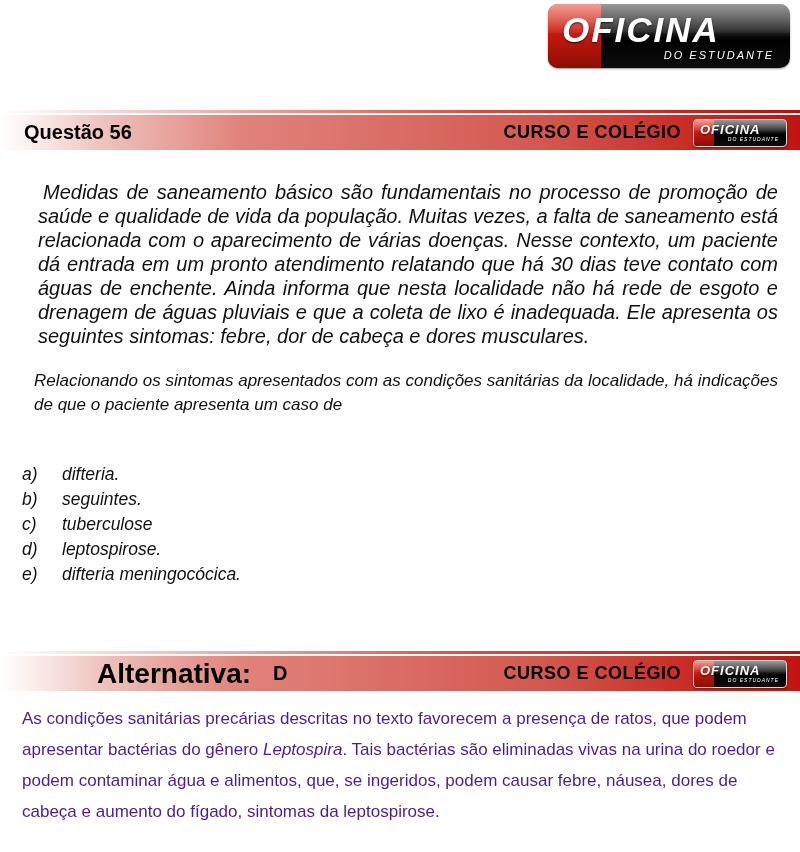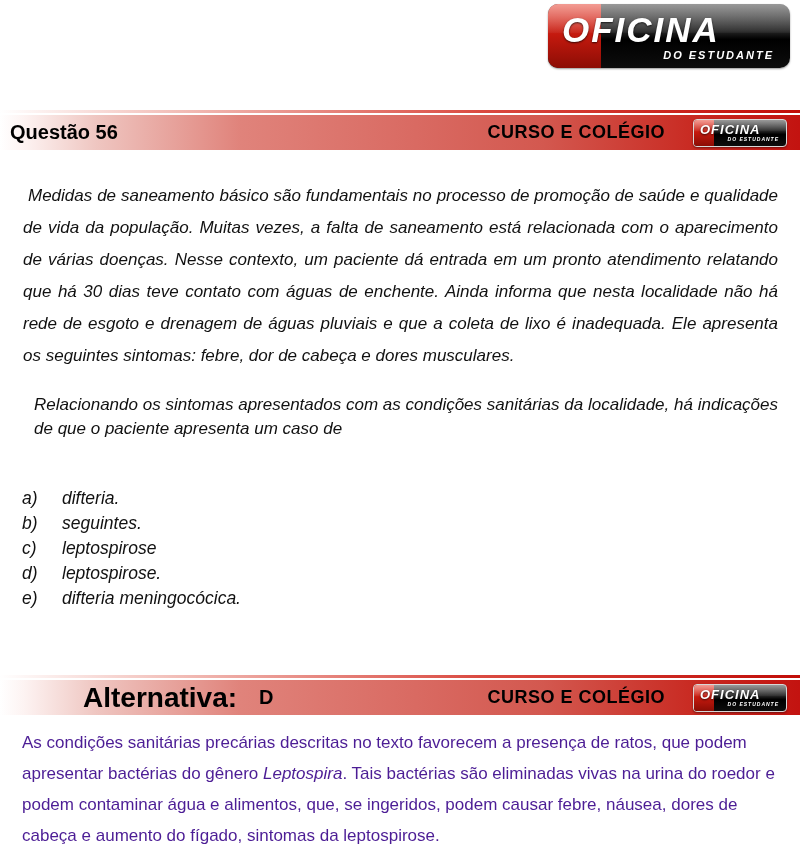--- a/index.html
+++ b/index.html
@@ -25,52 +25,53 @@
   }
   .logo-inner{
     position:relative;z-index:2;height:100%;
     display:flex;flex-direction:column;justify-content:center;
   }
   .logo-name{
     color:#fff;font-weight:bold;font-style:italic;letter-spacing:2px;line-height:1;
     text-shadow:0 1px 2px rgba(0,0,0,.7);
   }
   .logo-tagline{
-    color:#fff;font-style:italic;font-weight:bold;letter-spacing:2px;line-height:1;
+    color:#fff;font-style:italic;font-weight:normal;letter-spacing:2px;line-height:1;
     align-self:flex-end;
   }
   .logo-large{width:242px;height:64px;border-radius:10px;position:absolute;top:4px;right:10px;}
   .logo-large .logo-name{font-size:35px;margin-left:14px;}
   .logo-large .logo-tagline{font-size:11px;margin:3px 16px 0 0;}
   .logo-small{width:92px;height:26px;border-radius:4px;border:1px solid #d8d8d8;flex:0 0 auto;}
   .logo-small .logo-name{font-size:13px;letter-spacing:1px;margin-left:6px;}
   .logo-small .logo-tagline{font-size:5px;letter-spacing:1px;margin:1px 7px 0 0;}
 
   
   .red-rule{
     height:3px;margin-bottom:2px;
     background:linear-gradient(90deg,#ffffff 0%,#f2beb8 22%,#da4a41 60%,#c10d08 100%);
   }
   .banner{
     height:35px;display:flex;align-items:center;
     background:linear-gradient(90deg,#ffffff 0%,#fdf3f2 3%,#efc6c1 12%,#e0837b 30%,#d96a62 52%,#d3584f 68%,#c8271f 88%,#c31310 100%);
+    padding-left:14px;
   }
   .banner-title{font-size:20px;font-weight:bold;color:#000;margin-left:10px;}
   .banner-right{
-    margin-left:auto;margin-right:13px;display:flex;align-items:center;gap:28px;
+    margin-left:auto;margin-right:13px;display:flex;align-items:center;gap:12px;
   }
   .banner-right-text{font-size:18px;font-weight:bold;color:#000;letter-spacing:.5px;}
   .answer-label{font-size:28px;font-weight:bold;color:#000;margin-left:83px;}
   .answer-value{font-size:20px;font-weight:bold;color:#000;margin-left:22px;}
 
   
   .header-area{height:110px;position:relative;}
   .question-body{margin:0 22px;}
   .qtext{
-    margin:30px 0 0 1px;font-style:italic;font-size:17px;line-height:32px;
+    margin:30px 0 0 16px;font-style:italic;font-size:20px;line-height:24px;
     text-align:justify;text-indent:5px;
   }
   .qsource{margin:0;font-style:italic;font-size:17px;line-height:24px;}
   .qprompt{
     margin:21px 0 0 12px;font-style:italic;font-size:17px;line-height:24px;text-align:justify;
   }
   .options{margin:45px 0 0 0;padding:0;list-style:none;}
   .option-row{display:flex;font-style:italic;font-size:17.5px;line-height:25px;}
   .option-letter{width:40px;flex:0 0 auto;}
   .option-text{flex:1;}
@@ -118,21 +119,21 @@
       <li class="option-row">
         <span class="option-letter">a)</span>
         <span class="option-text">difteria.</span>
       </li>
       <li class="option-row">
         <span class="option-letter">b)</span>
         <span class="option-text">seguintes.</span>
       </li>
       <li class="option-row">
         <span class="option-letter">c)</span>
-        <span class="option-text">leptospirose</span>
+        <span class="option-text">tuberculose</span>
       </li>
       <li class="option-row">
         <span class="option-letter">d)</span>
         <span class="option-text">leptospirose.</span>
       </li>
       <li class="option-row">
         <span class="option-letter">e)</span>
         <span class="option-text">difteria meningocócica.</span>
       </li>
     </ul>

